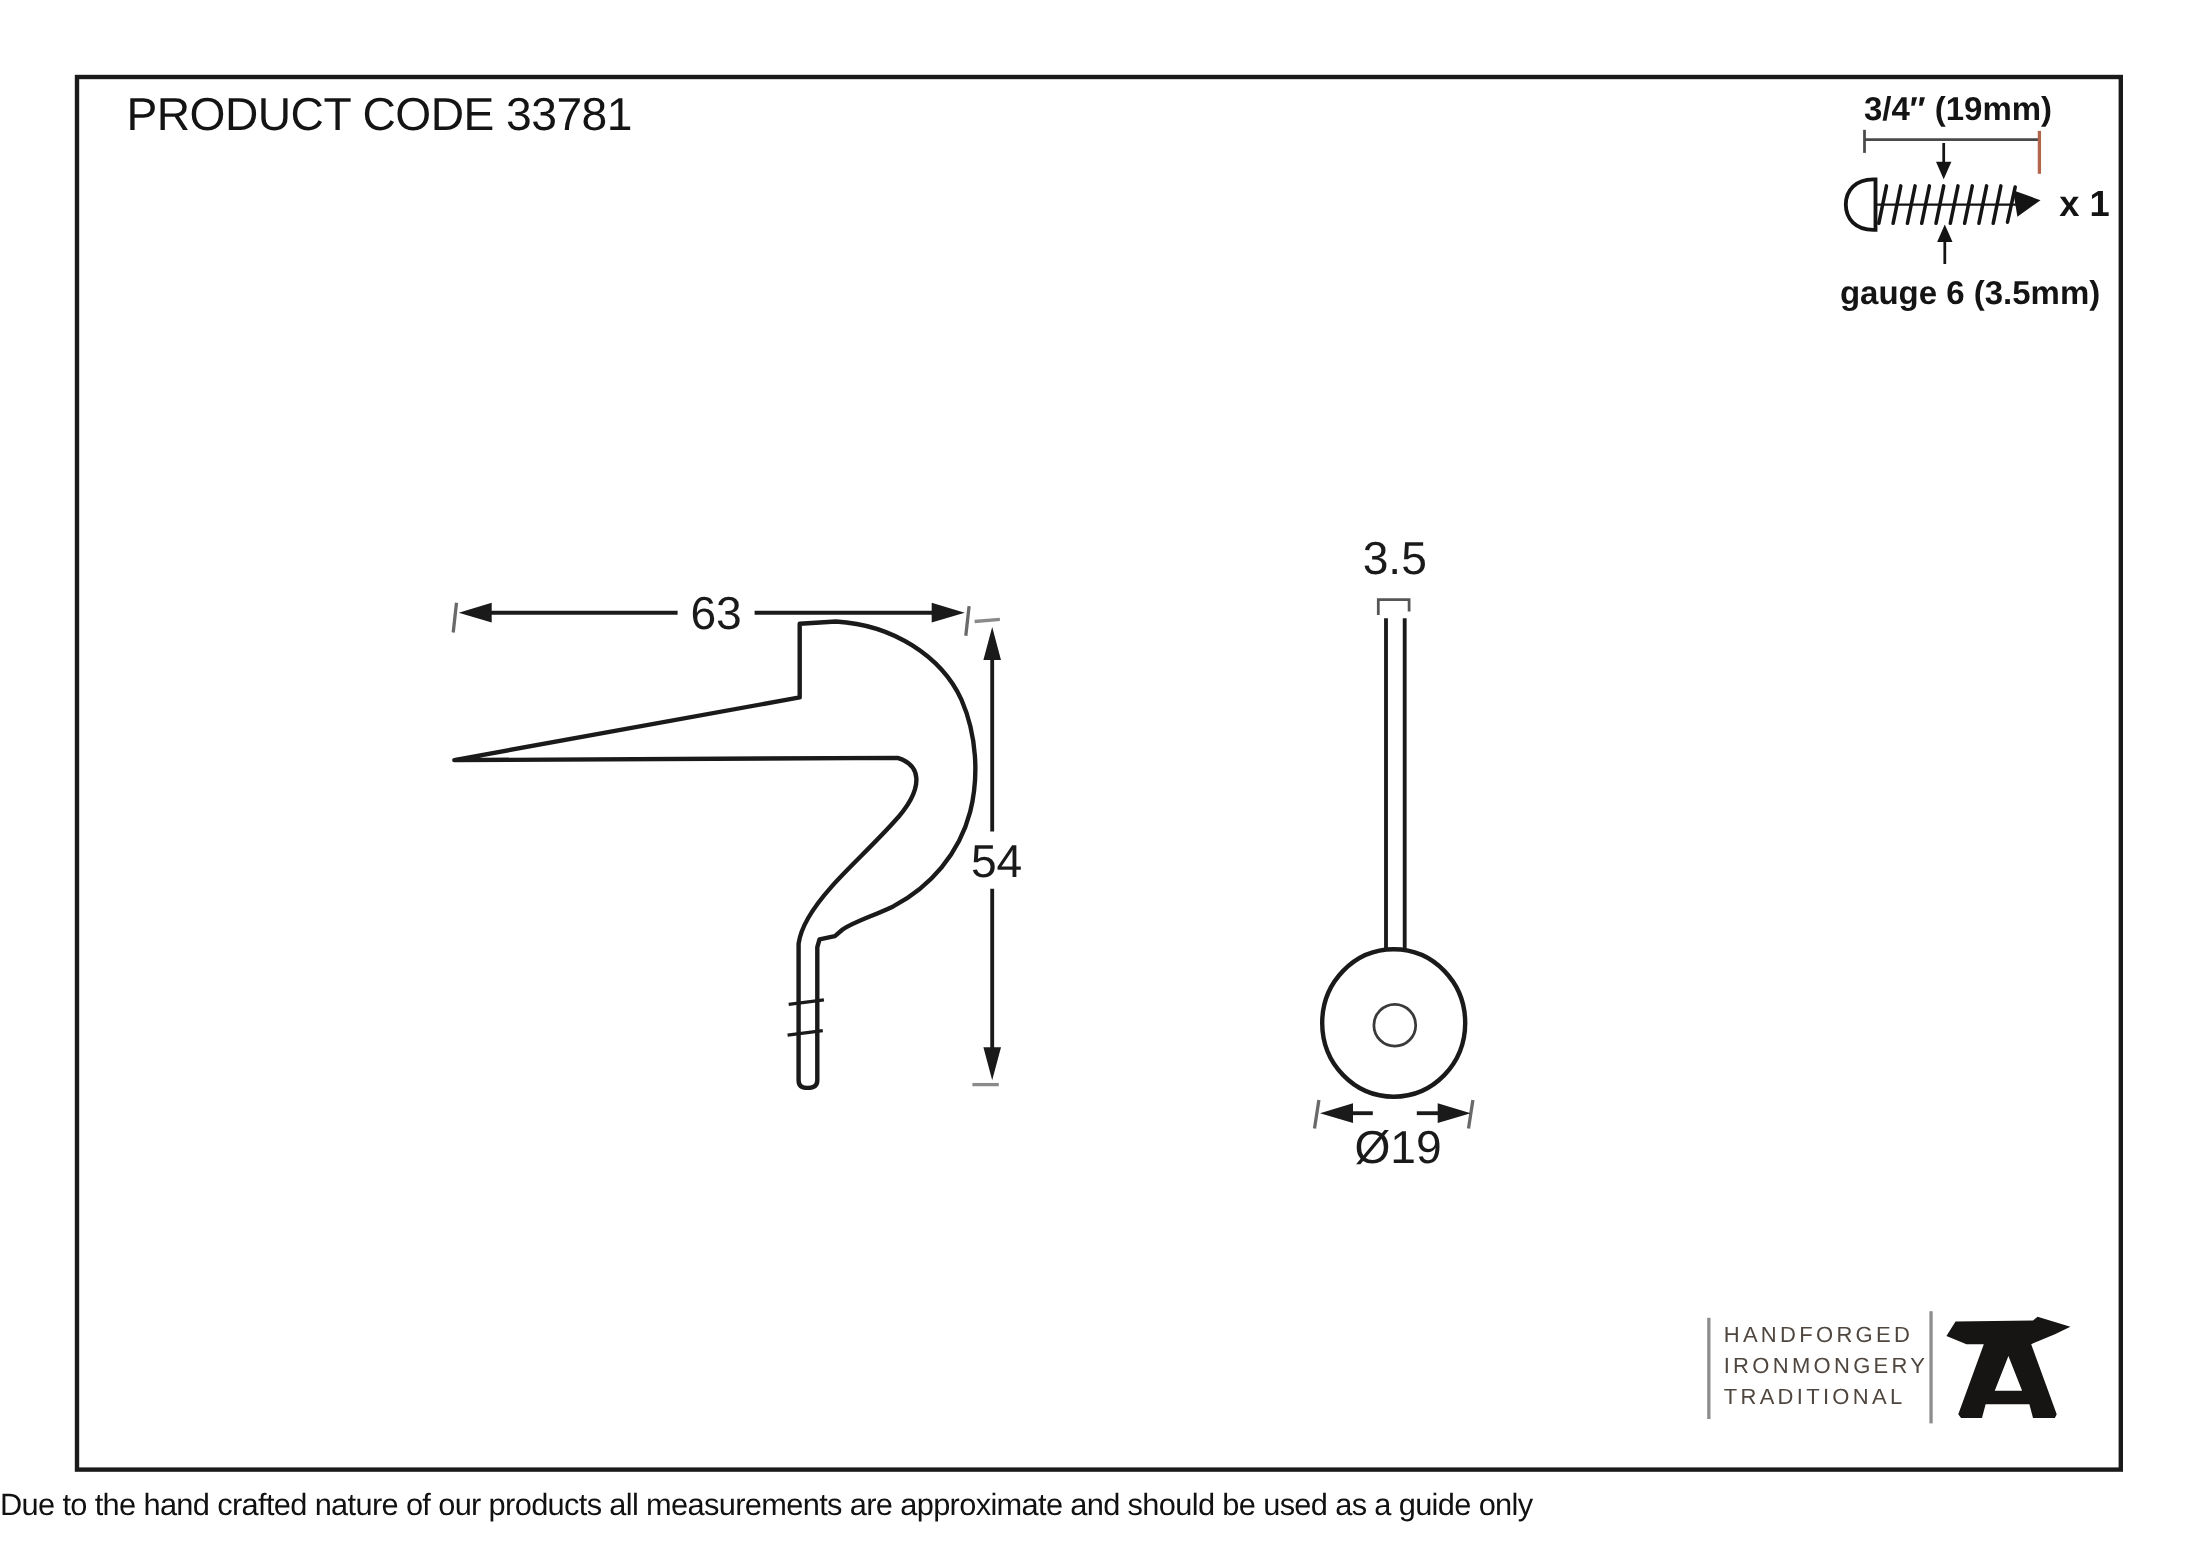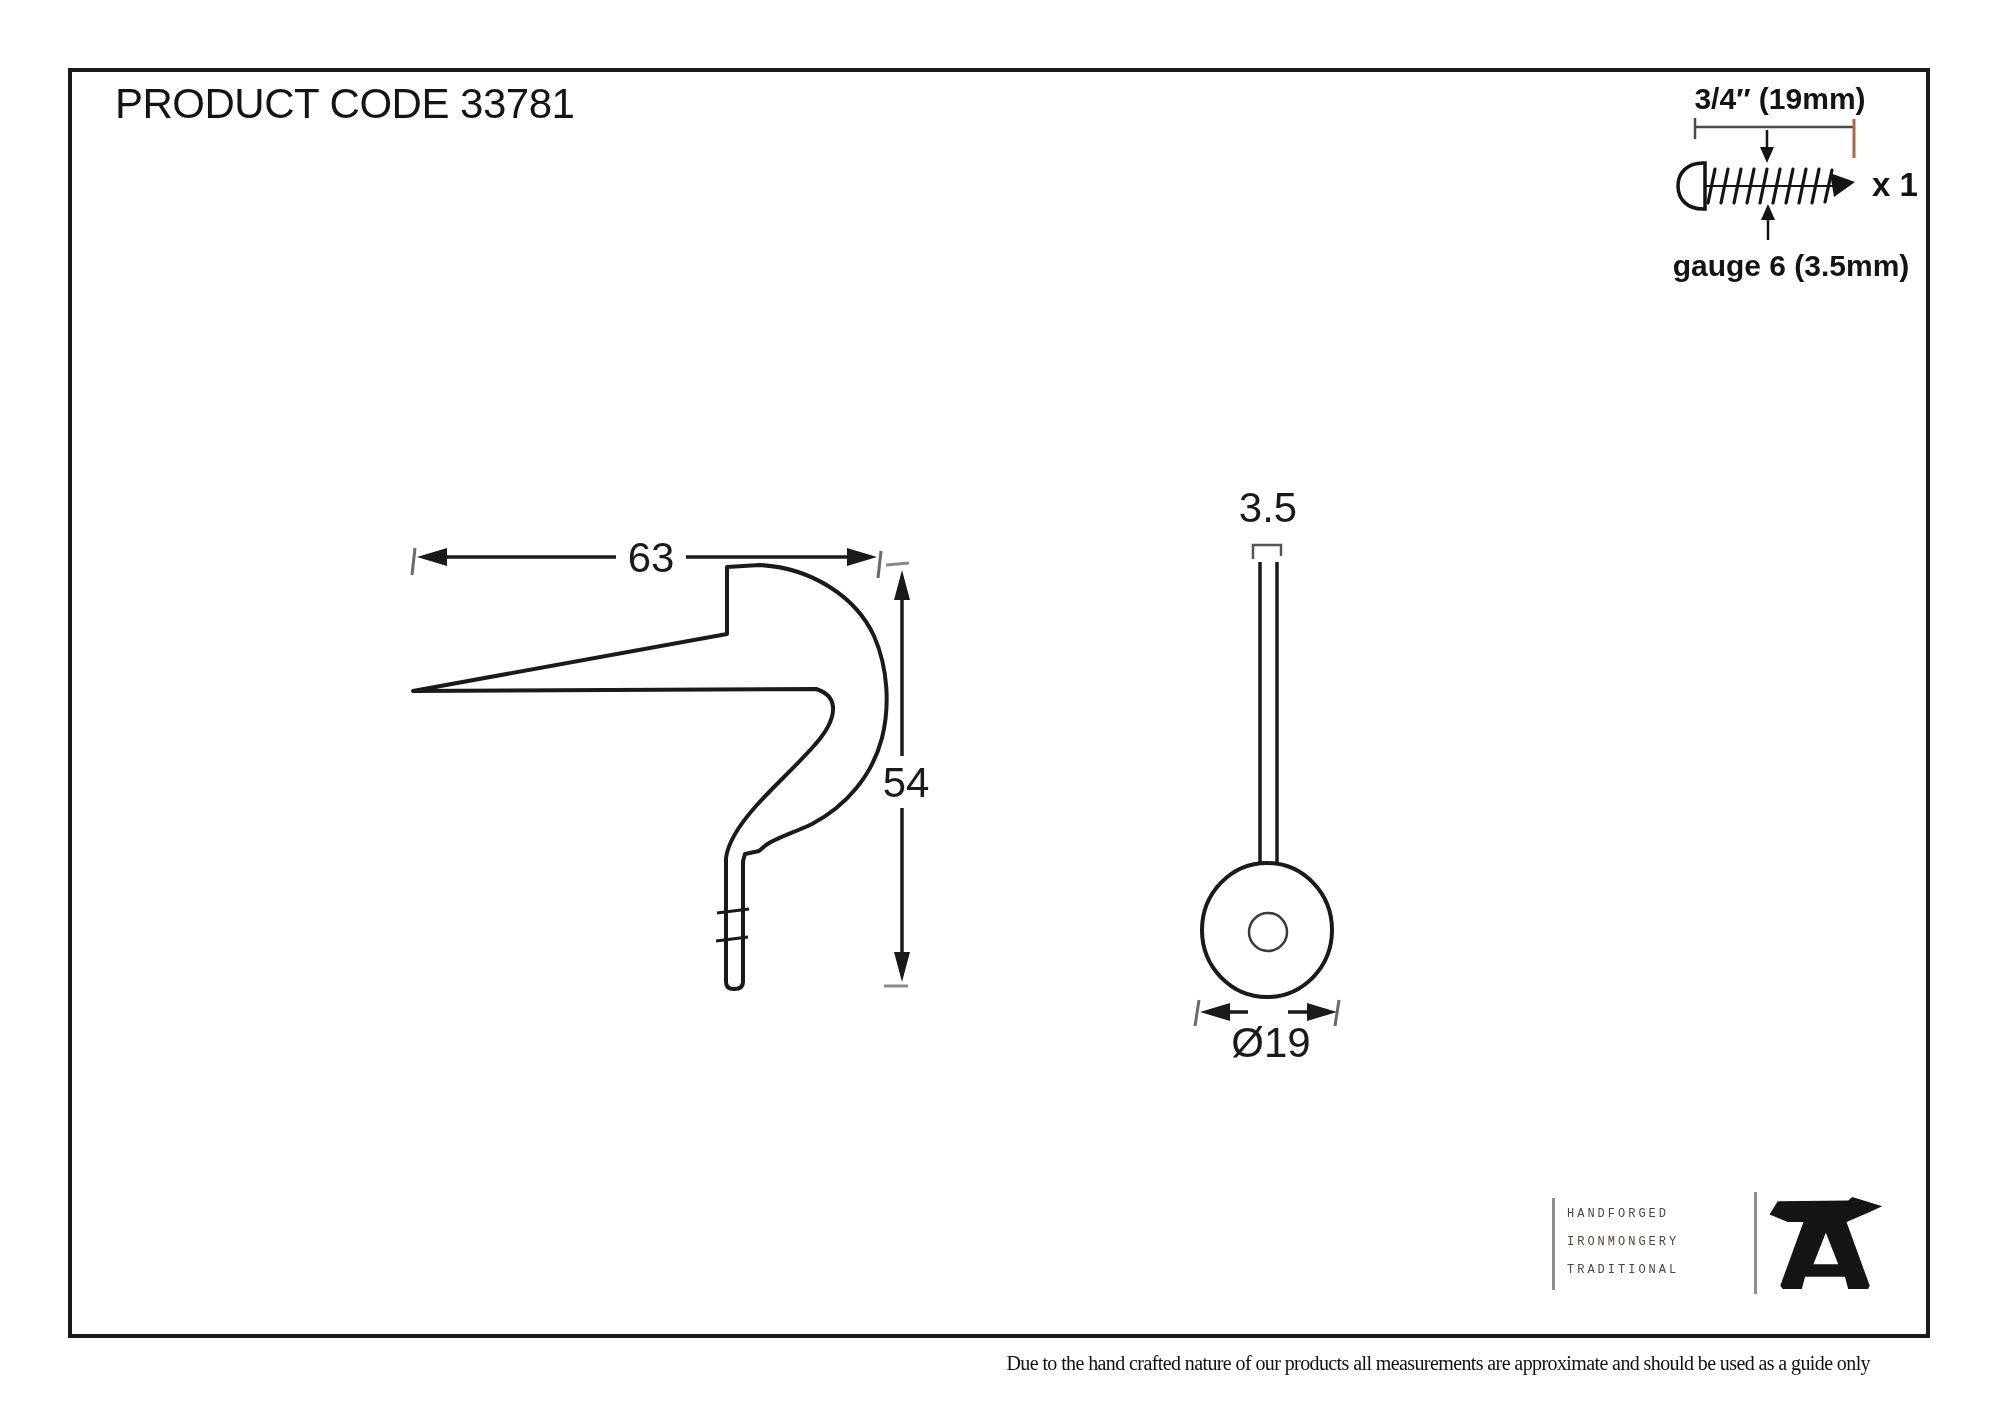--- a/index.html
+++ b/index.html
@@ -53,41 +53,40 @@
   }
   .logo-bar{
     position:absolute;
     width:3px;background:#8d8d8d;
   }
   .logo-bar.left{left:12px;top:12px;height:92px;}
   .logo-bar.mid{left:214px;top:6px;height:102px;}
   .logo-text{
     position:absolute;
     left:27px;top:14px;
-    font-family:Liberation Mono, monospace;
-    font-size:12px;
+    font-family:Liberation Sans, sans-serif;
+    font-size:20px;
     line-height:28px;
     letter-spacing:3px;
     color:#4f463f;
     white-space:nowrap;
   }
   .anvil-wrap{
     position:absolute;
     left:227px;top:10px;
     width:116px;height:100px;
   }
   .disclaimer{
     position:absolute;
     left:0;top:1352px;
     width:1870px;
-    text-align:right;
-    font-size:20px;
+    text-align:left;
+    font-size:28px;
     letter-spacing:-0.6px;
     color:#111111;
-    font-family:Liberation Serif, serif;
   }
 </style>
 </head>
 <body>
 
 <div class="page">
 
   <div class="border-box"></div>
 
   <div class="page-title">PRODUCT CODE 33781</div>

